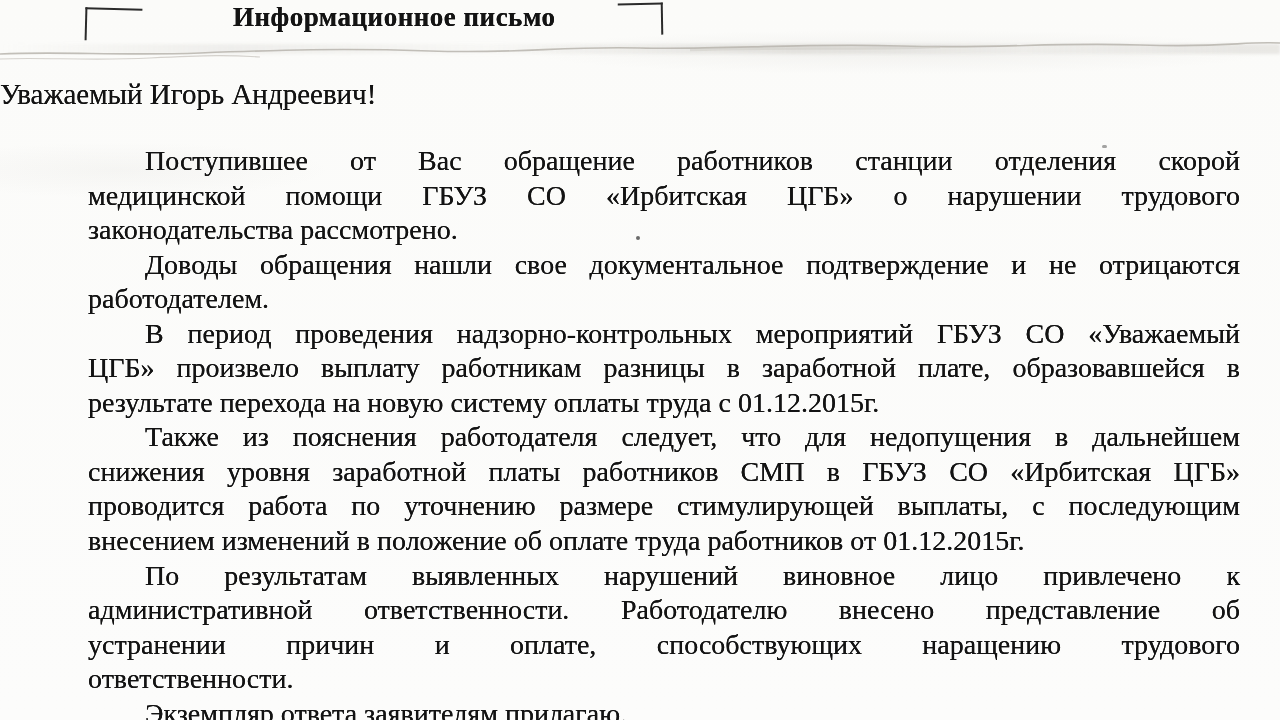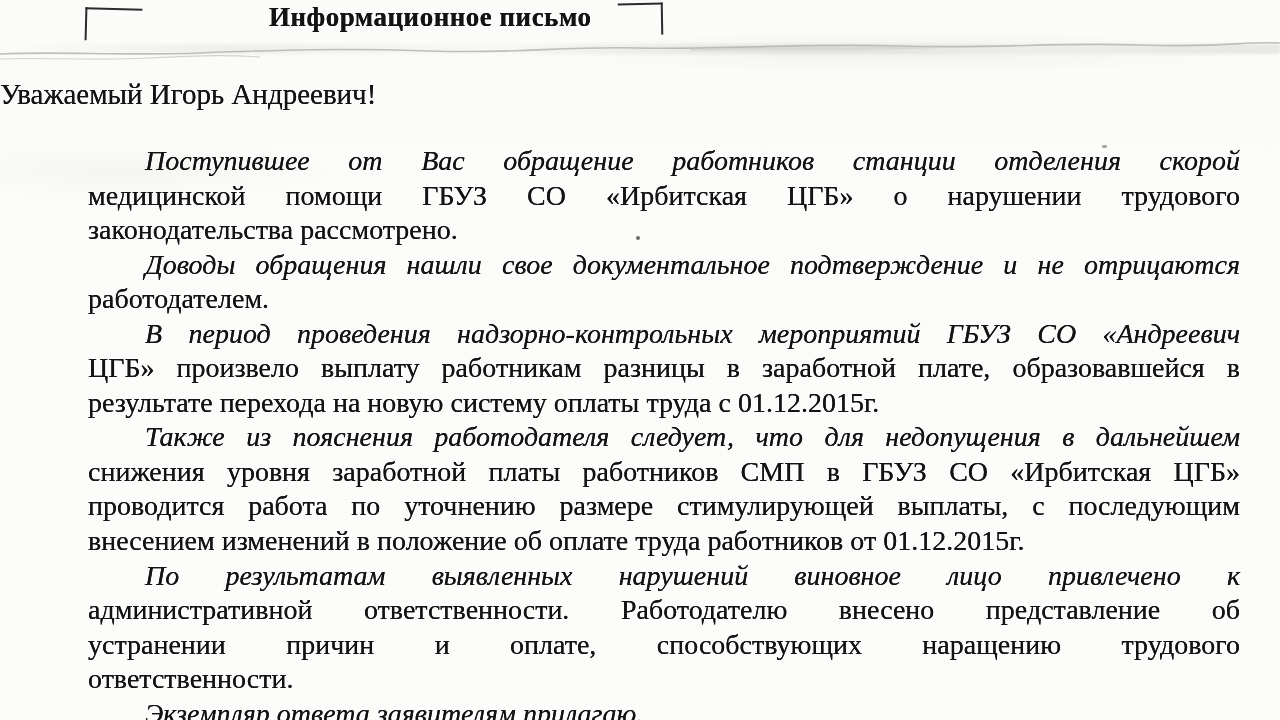--- a/index.html
+++ b/index.html
@@ -29,21 +29,20 @@
   .crop-mark.right {
     left: 618px; top: 3px; width: 43px; height: 30px;
     border-top: 2px solid #2b2b2b; border-right: 2px solid #2b2b2b;
     transform: rotate(-1deg);
   }
   .header-label {
     position: absolute; left: 233px; top: 2px; width: 310px;
     font-size: 27px; font-weight: bold; letter-spacing: 0.5px;
     white-space: nowrap;
     text-shadow: 0 0 0.5px currentColor;
-    margin-left: 36px;
   }
   .tear { position: absolute; left: 0; top: 36px; }
   .smudge {
     position: absolute; left: 0; top: 44px; width: 1280px; height: 10px;
     background: linear-gradient(90deg,
       rgba(185,182,175,0.00) 0%, rgba(185,182,175,0.18) 18%,
       rgba(185,182,175,0.05) 38%, rgba(185,182,175,0.30) 62%,
       rgba(185,182,175,0.12) 80%, rgba(185,182,175,0.28) 97%);
     filter: blur(1.5px);
   }
@@ -55,21 +54,21 @@
   .body {
     position: absolute; left: 88px; top: 144px; width: 1152px;
     font-size: 28px;
     text-shadow: 0 0 0.5px currentColor;
   }
   .ln {
     height: 34.55px; line-height: 34.55px;
     white-space: nowrap; 
   }
   .ln.jf { text-align: justify; text-align-last: justify; white-space: normal; }
-  .ln.in { text-indent: 57px; font-style: italic; }
+  .ln.in { text-indent: 57px; }
   .artifact-dot {
     position: absolute; left: 636px; top: 236px;
     width: 4px; height: 4px; border-radius: 50%;
     background: #3a3a3a; opacity: 0.75;
   }
   .artifact-dash {
     position: absolute; left: 1102px; top: 145px;
     width: 5px; height: 3px; background: #4a4a4a; opacity: .5; border-radius: 2px;
   }
 </style>
@@ -94,21 +93,21 @@
 
   <div class="body">
 
     <div class="ln jf in">Поступившее от Вас обращение работников станции отделения скорой</div>
     <div class="ln jf">медицинской помощи ГБУЗ СО «Ирбитская ЦГБ» о нарушении трудового</div>
     <div class="ln">законодательства рассмотрено.</div>
 
     <div class="ln jf in">Доводы обращения нашли свое документальное подтверждение и не отрицаются</div>
     <div class="ln">работодателем.</div>
 
-    <div class="ln jf in">В период проведения надзорно-контрольных мероприятий ГБУЗ СО «Андреевич</div>
+    <div class="ln jf in">В период проведения надзорно-контрольных мероприятий ГБУЗ СО «Уважаемый</div>
     <div class="ln jf">ЦГБ» произвело выплату работникам разницы в заработной плате, образовавшейся в</div>
     <div class="ln">результате перехода на новую систему оплаты труда с 01.12.2015г.</div>
 
     <div class="ln jf in">Также из пояснения работодателя следует, что для недопущения в дальнейшем</div>
     <div class="ln jf">снижения уровня заработной платы работников СМП в ГБУЗ СО «Ирбитская ЦГБ»</div>
     <div class="ln jf">проводится работа по уточнению размере стимулирующей выплаты, с последующим</div>
     <div class="ln">внесением изменений в положение об оплате труда работников от 01.12.2015г.</div>
 
     <div class="ln jf in">По результатам выявленных нарушений виновное лицо привлечено к</div>
     <div class="ln jf">административной ответственности. Работодателю внесено представление об</div>

